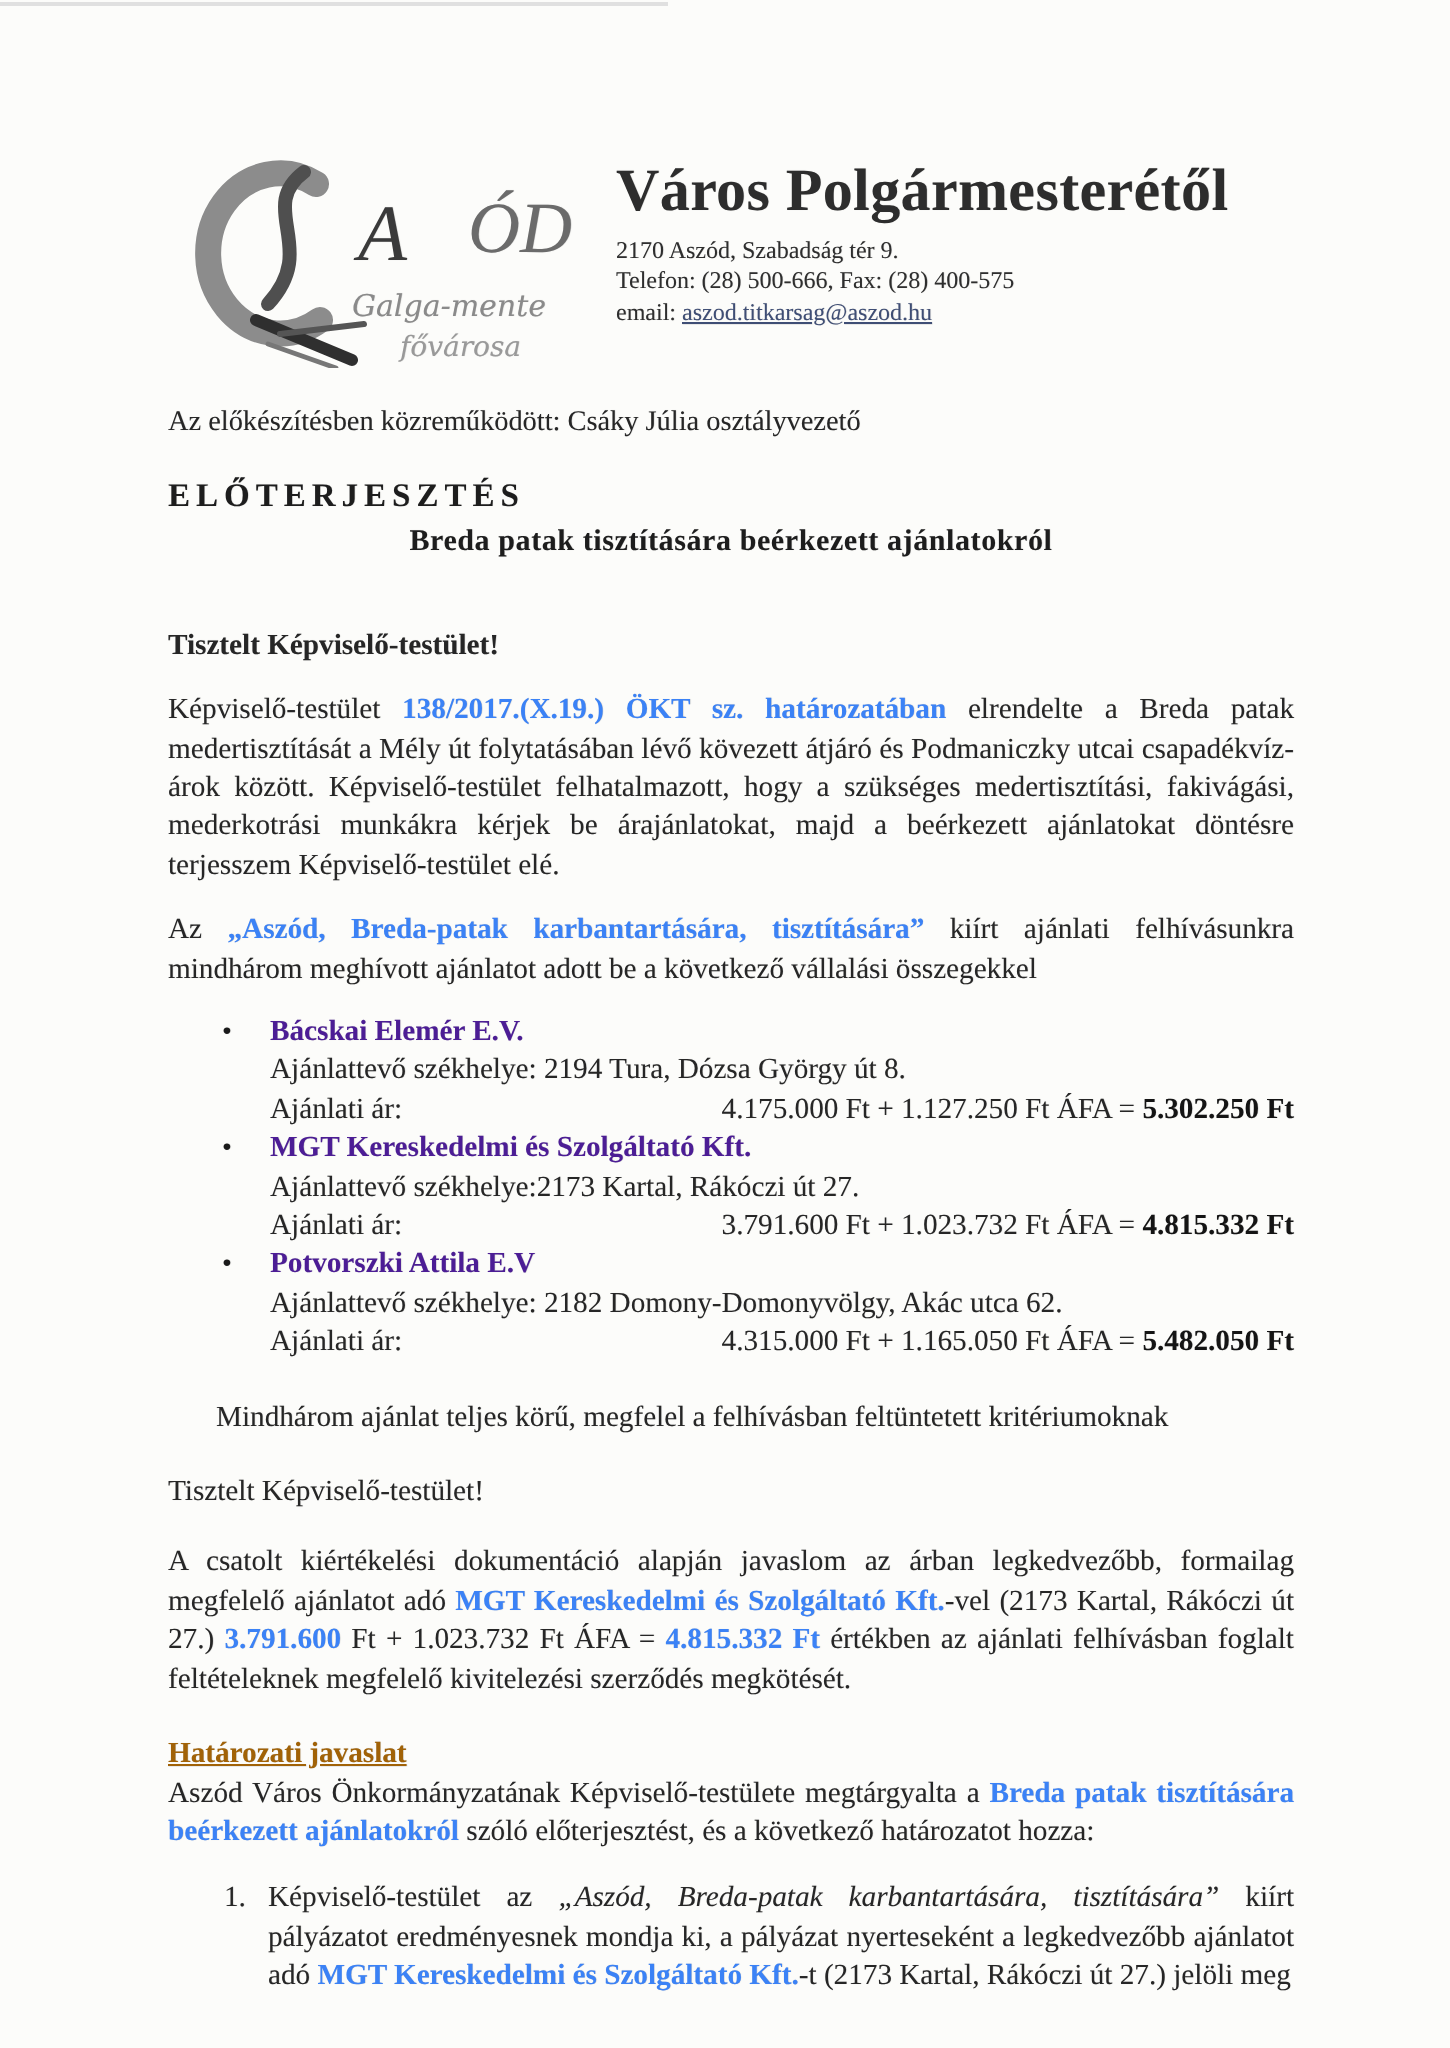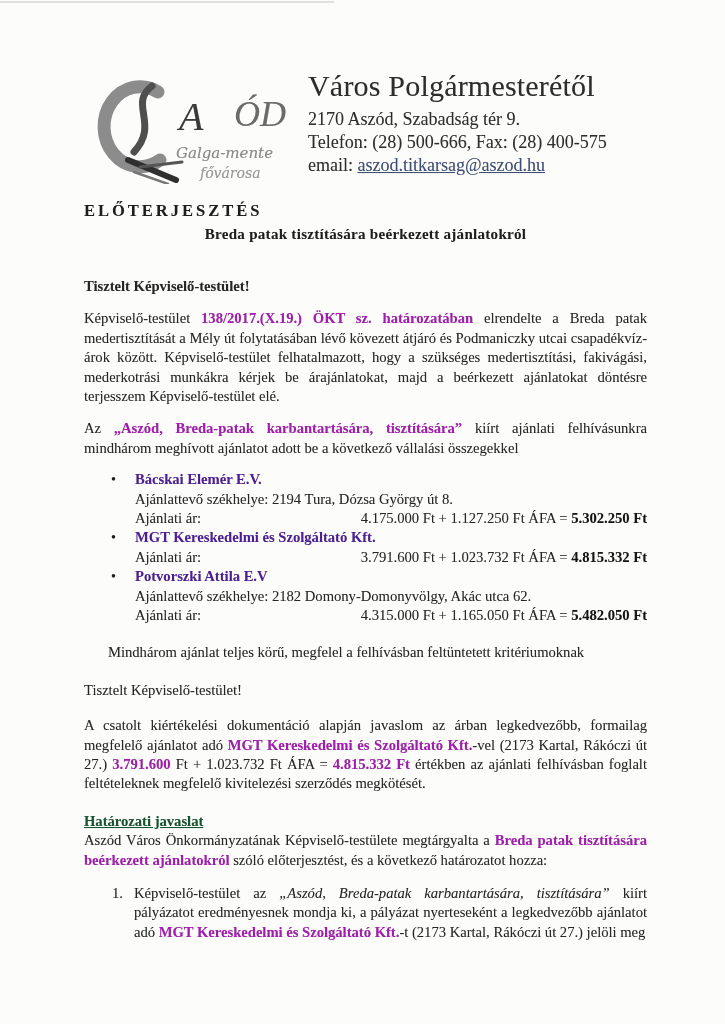--- a/index.html
+++ b/index.html
@@ -15,55 +15,55 @@
     padding:64px 78px 0 84px;
     font-size:14.6px;line-height:1.33;
     text-shadow:0.2px 0.2px 0.35px rgba(70,70,70,.28);
   }
   .scan-line{position:absolute;top:1px;left:0;width:46%;height:2px;background:#d4d4d4;opacity:.7;}
   
   .letterhead{display:flex;align-items:flex-start;}
   .logo{width:218px;height:116px;flex:0 0 auto;margin-top:4px;}
   .contact{margin-left:6px;padding-top:0;}
   .office-title{
-    font-size:30px;font-weight:normal;letter-spacing:.2px;color:#2d2d2d;
-    line-height:1.05;margin:6px 0 6px 0;white-space:nowrap;
+    font-size:30px;font-weight:bold;letter-spacing:.2px;color:#2d2d2d;
+    line-height:1.05;margin:16px 0 6px 0;white-space:nowrap;
   }
-  .contact-line{font-size:18px;line-height:1.3;color:#2e2e2e;}
+  .contact-line{font-size:12px;line-height:1.3;color:#2e2e2e;}
   .email-link{color:#3f4e75;text-decoration:underline;cursor:pointer;}
   .preparer{margin-top:18px;font-size:14.2px;}
   
   .doc-title{
     font-weight:bold;font-size:16.5px;
     letter-spacing:3px;margin-top:16px;color:#1d1d1d;
   }
   .doc-subtitle{
     text-align:center;font-weight:bold;font-size:15px;
     letter-spacing:.3px;margin-top:3px;color:#1d1d1d;
   }
   
   .salutation-bold{font-weight:bold;margin-top:32px;}
   .salutation{margin-top:18px;}
   p.body-par{margin:13px 0 0 0;text-align:justify;}
-  .rb{font-weight:bold;color:#a21caf;}
+  .rb{font-weight:bold;color:#3b82f6;}
   .ri{font-style:italic;}
   
   .offers{margin-top:12px;}
   .offer{position:relative;padding-left:51px;}
   .offer .bullet{
     position:absolute;left:27px;top:1px;font-size:14px;color:#1a1a1a;
   }
   .offer-name{font-weight:bold;color:#4c1d95;}
   .offer-addr{}
   .price-row{display:flex;justify-content:space-between;}
   .price-val{}
   .price-val b{color:#141414;}
   
   .decision-heading{
-    font-weight:bold;text-decoration:underline;margin-top:18px;color:#14532d;
+    font-weight:bold;text-decoration:underline;margin-top:18px;color:#a16207;
   }
   .decision-intro{margin:0;text-align:justify;}
   .decision-item{display:flex;margin-top:14px;padding-left:28px;}
   .decision-num{flex:0 0 22px;}
   .decision-text{flex:1;text-align:justify;margin:0;}
 </style>
 </head>
 <body>
 
 <div class="page">
@@ -87,20 +87,21 @@
     <div class="contact">
       <div class="office-title">Város Polgármesterétől</div>
       <div class="contact-line">2170 Aszód, Szabadság tér 9.</div>
       <div class="contact-line">Telefon: (28) 500-666, Fax: (28) 400-575</div>
       <div class="contact-line">
         <span>email: </span><a class="email-link">aszod.titkarsag@aszod.hu</a>
       </div>
     </div>
   </div>
 
+  <div class="preparer">Az előkészítésben közreműködött: Csáky Júlia osztályvezető</div>
 
   <div class="doc-title">ELŐTERJESZTÉS</div>
   <div class="doc-subtitle">Breda patak tisztítására beérkezett ajánlatokról</div>
 
   <div class="salutation-bold">Tisztelt Képviselő-testület!</div>
 
   <p class="body-par"><span>Képviselő-testület </span><span class="rb">138/2017.(X.19.) ÖKT sz. határozatában</span><span> elrendelte a Breda patak medertisztítását a Mély út folytatásában lévő kövezett átjáró és Podmaniczky utcai csapadékvíz-árok között. Képviselő-testület felhatalmazott, hogy a szükséges medertisztítási, fakivágási, mederkotrási munkákra kérjek be árajánlatokat, majd a beérkezett ajánlatokat döntésre terjesszem Képviselő-testület elé.</span></p>
 
   <p class="body-par"><span>Az </span><span class="rb">„Aszód, Breda-patak karbantartására, tisztítására”</span><span> kiírt ajánlati felhívásunkra mindhárom meghívott ajánlatot adott be a következő vállalási összegekkel</span></p>
 
@@ -110,20 +111,21 @@
       <div class="offer-name">Bácskai Elemér E.V.</div>
       <div class="offer-addr">Ajánlattevő székhelye: 2194 Tura, Dózsa György út 8.</div>
       <div class="price-row">
         <span>Ajánlati ár:</span>
         <span class="price-val"><span>4.175.000 Ft + 1.127.250 Ft ÁFA = </span><b>5.302.250 Ft</b></span>
       </div>
     </div>
     <div class="offer">
       <span class="bullet">•</span>
       <div class="offer-name">MGT Kereskedelmi és Szolgáltató Kft.</div>
+      <div class="offer-addr">Ajánlattevő székhelye:2173 Kartal, Rákóczi út 27.</div>
       <div class="price-row">
         <span>Ajánlati ár:</span>
         <span class="price-val"><span>3.791.600 Ft + 1.023.732 Ft ÁFA = </span><b>4.815.332 Ft</b></span>
       </div>
     </div>
     <div class="offer">
       <span class="bullet">•</span>
       <div class="offer-name">Potvorszki Attila E.V</div>
       <div class="offer-addr">Ajánlattevő székhelye: 2182 Domony-Domonyvölgy, Akác utca 62.</div>
       <div class="price-row">

